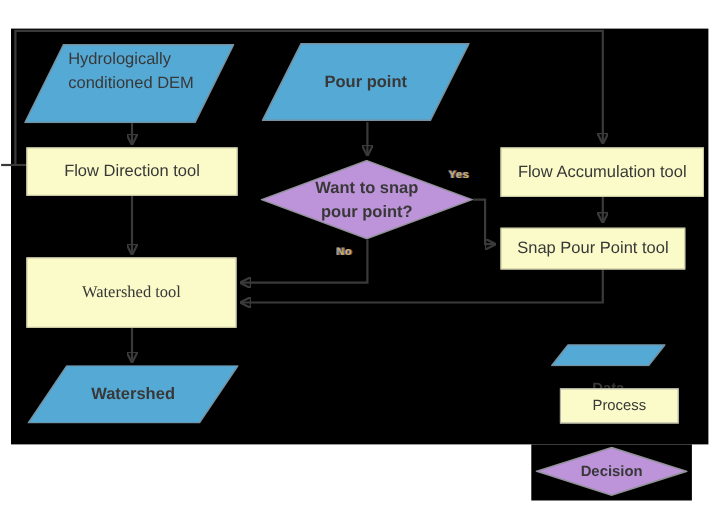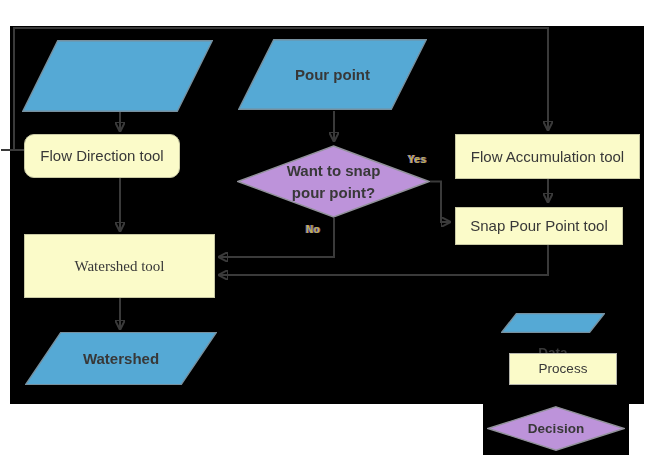--- a/index.html
+++ b/index.html
@@ -57,32 +57,33 @@
   <path d="M548,179 L548,202" marker-end="url(#ah)"></path>
   <path d="M430,181.5 L441,181.5 L441,222 L450,222" marker-end="url(#ah)"></path>
   <path d="M548,245 L548,275 L219,275" marker-end="url(#ah)"></path>
   <path d="M334,218 L334,257 L219,257" marker-end="url(#ah)"></path>
 </svg>
 
 <div class="node shape-data" style="left:22px;top:40px;width:191px;height:72px;">
   <svg viewBox="0 0 191 72" preserveAspectRatio="none">
     <polygon points="35.7,0.7 190.3,0.7 155.3,71.3 0.7,71.3"></polygon>
   </svg>
+  <div class="nodelabel" style="left:40px;top:3px;width:120px;text-align:left;">Hydrologically conditioned DEM</div>
 </div>
 
 <div class="node shape-data" style="left:238px;top:39px;width:189px;height:71px;">
   <svg viewBox="0 0 189 71" preserveAspectRatio="none">
     <polygon points="35.7,0.7 188.3,0.7 153.3,70.3 0.7,70.3"></polygon>
   </svg>
   <div class="nodelabel center-fill" style="position:absolute;">
     <span>Pour point</span>
   </div>
 </div>
 
-<div class="proc" style="left:24px;top:134px;width:156px;height:44px;border-radius:10px;">
+<div class="proc" style="left:24px;top:134px;width:192px;height:44px;">
   <span class="nodelabel">Flow Direction tool</span>
 </div>
 
 <div class="proc" style="left:455px;top:134px;width:185px;height:45px;">
   <span class="nodelabel">Flow Accumulation tool</span>
 </div>
 
 <div class="proc" style="left:455px;top:207px;width:168px;height:38px;">
   <span class="nodelabel">Snap Pour Point tool</span>
 </div>

